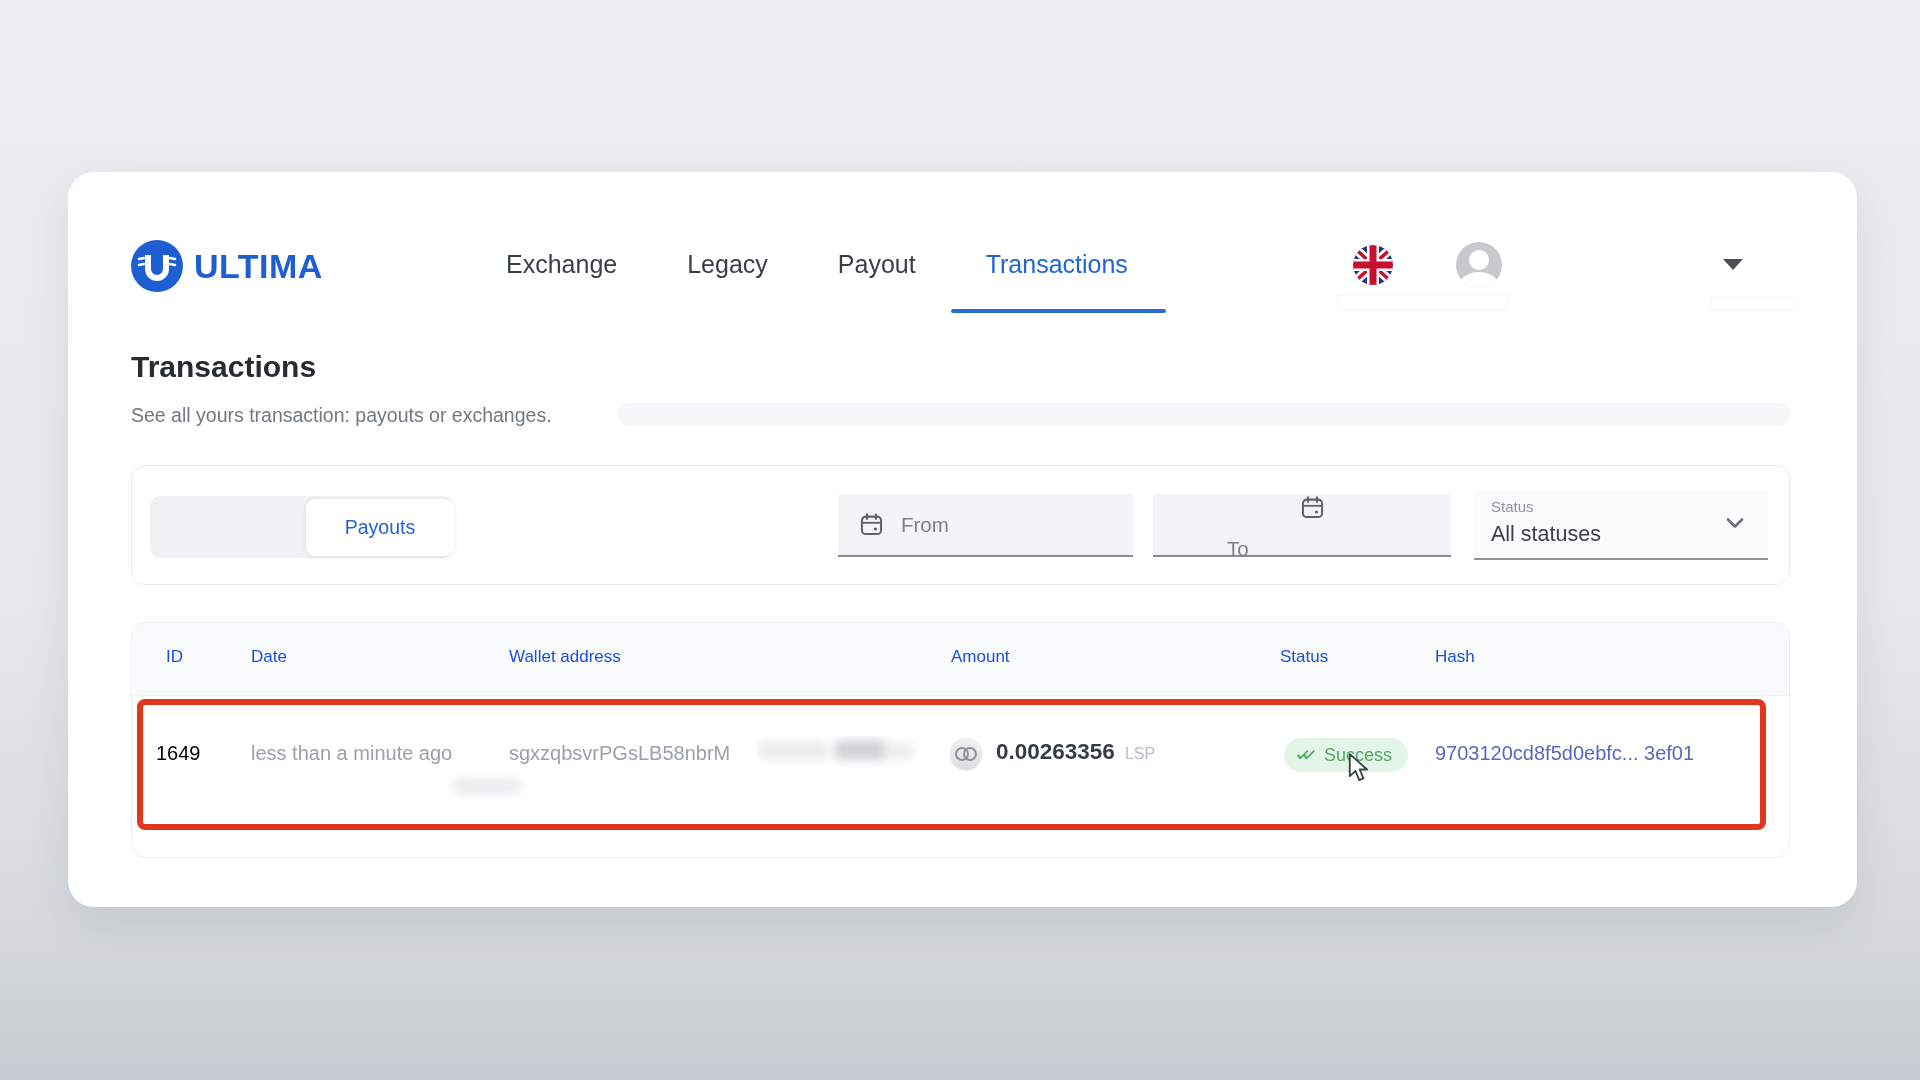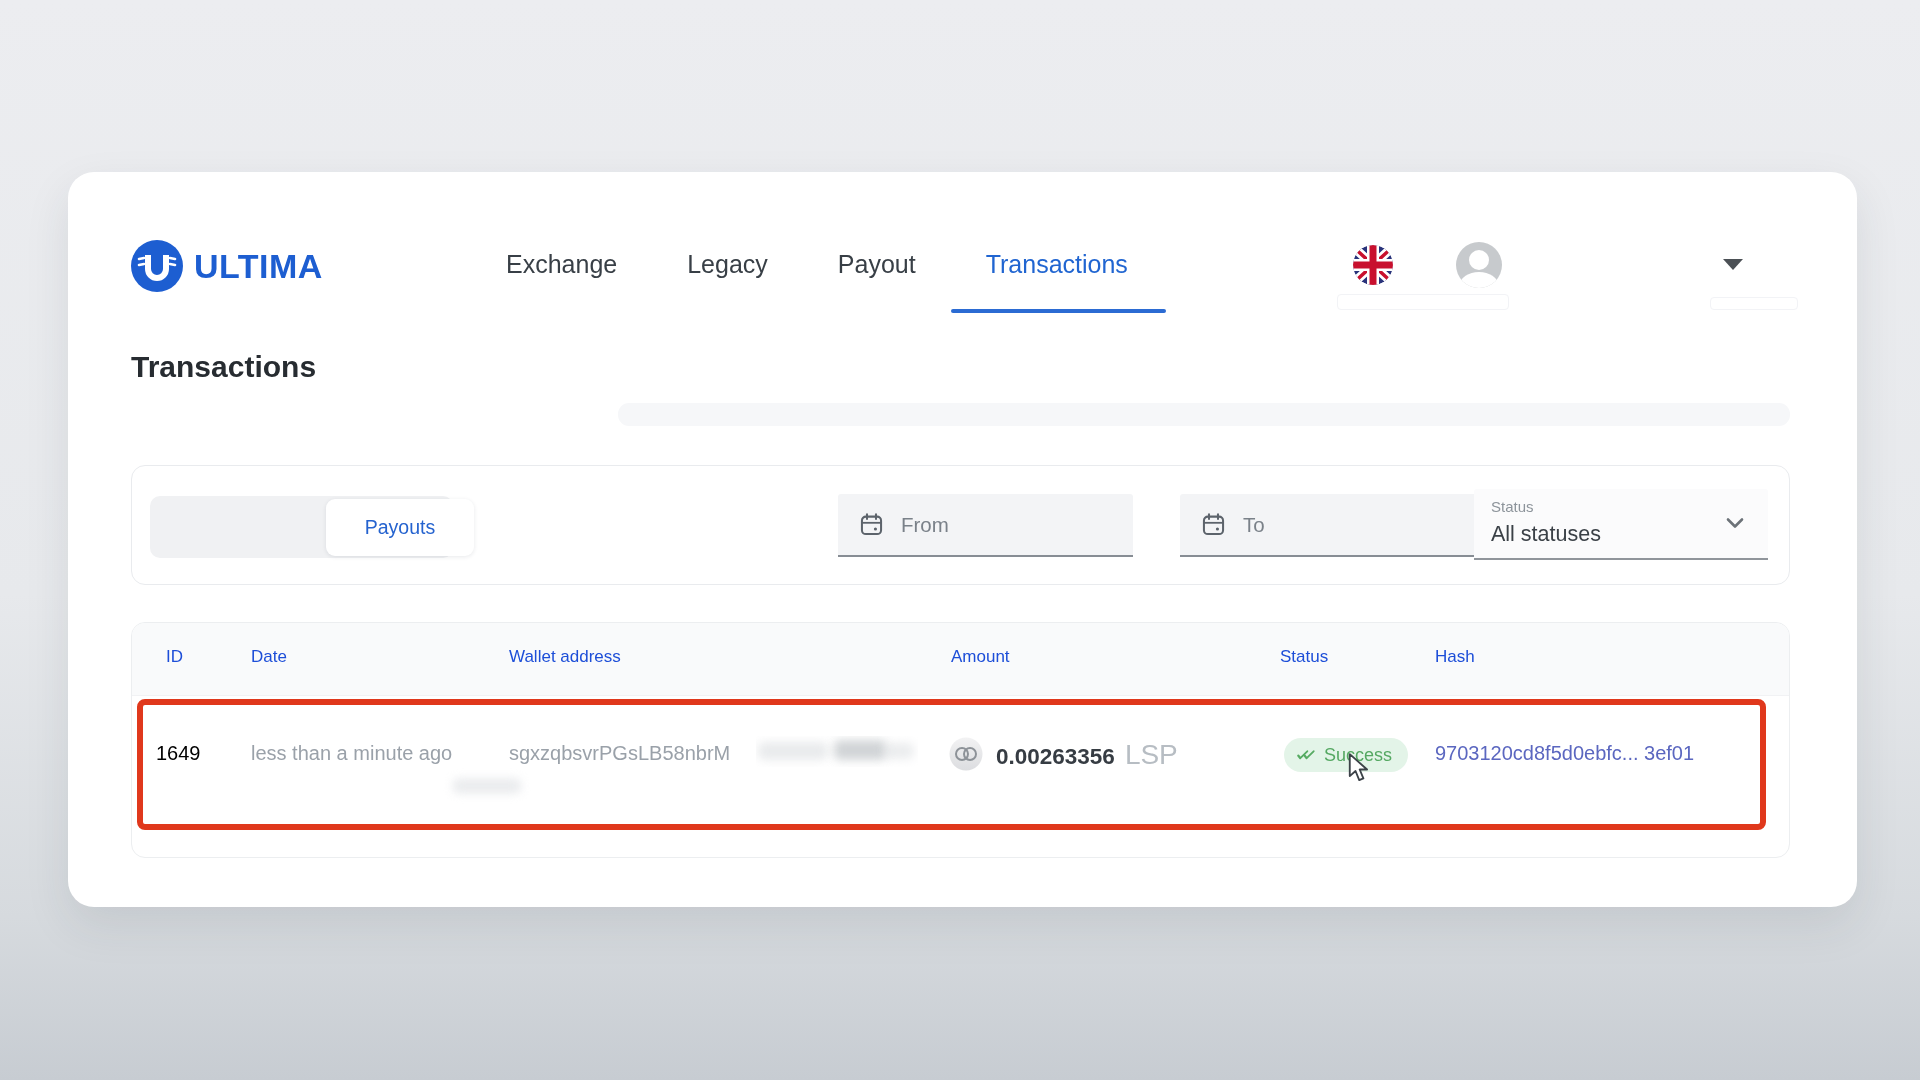--- a/index.html
+++ b/index.html
@@ -44,30 +44,30 @@
     position:absolute; left:131px; top:465px; width:1659px; height:120px;
     background:#fff; border:1px solid #e9ebee; border-radius:14px;
   }
   .segmented { position:absolute; left:150px; top:496px; width:303px; height:62px; background:#f0f1f3; border-radius:10px; }
   .seg-tab {
     position:absolute; top:0; height:62px; display:flex; align-items:center; justify-content:center;
     font-size:19.5px; color:#40474e; cursor:pointer;
   }
   .seg-tab.exchanges { left:0; width:172px; }
   .seg-tab.payouts {
-    left:176px; top:3px; width:148px; height:57px; background:#fff; border-radius:9px;
+    left:156px; top:3px; width:148px; height:57px; background:#fff; border-radius:9px;
     box-shadow:0 1px 4px rgba(30,40,60,.10); color:#2563cf; font-weight:500;
   }
   .date-field {
     position:absolute; top:494px; height:63px; background:#f3f4f6;
     border-bottom:2px solid #878d94; border-radius:3px 3px 0 0;
     display:flex; align-items:center; gap:16px; padding-left:20px; cursor:text;
   }
   .date-field.from { left:838px; width:295px; }
-  .date-field.to { left:1180px; width:298px; }
+  .date-field.to { left:1153px; width:298px;flex-direction:column; }
   .date-field input {
     border:none; outline:none; background:transparent; font-size:20.5px; color:#a21caf;
     width:170px; font-family:"Liberation Sans", sans-serif;
   }
   .date-field input::placeholder { color:#7a8189; opacity:1; }
   .cal-icon { width:27px; height:27px; flex:0 0 auto; }
   .status-select {
     position:absolute; left:1474px; top:489px; width:294px; height:71px;
     background:#fbfbfc; border-bottom:2px solid #90959b; border-radius:3px 3px 0 0; cursor:pointer;
   }
@@ -90,21 +90,21 @@
   .td.c-wallet { left:377px; top:46px; color:#9aa1a9; }
   .wallet-blur { position:absolute; left:624px; top:40px; width:162px; height:31px; overflow:hidden; }
   .blur-blob { position:absolute; border-radius:6px; filter:blur(5px); background:#d7dadd; }
   .blob1 { left:2px; top:6px; width:70px; height:18px; opacity:.55; }
   .blob2 { left:78px; top:4px; width:52px; height:20px; opacity:.8; background:#c6cacd; }
   .blob3 { left:128px; top:7px; width:30px; height:16px; opacity:.5; }
   .blur-smudge { position:absolute; left:320px; top:82px; width:70px; height:16px; border-radius:8px; background:#e3e5e8; filter:blur(4px); opacity:.7; }
   .coin-icon { position:absolute; left:817px; top:41px; width:34px; height:34px; }
   .amount-wrap { position:absolute; left:864px; top:43px; display:flex; gap:10px; align-items:baseline; }
   .amount-val { font-size:22.5px; font-weight:700; color:#363c43; }
-  .amount-unit { font-size:28px; color:#b7bdc3;text-align:right; }
+  .amount-unit { font-size:16px; color:#b7bdc3;text-align:right; }
   .status-badge {
     position:absolute; left:1152px; top:42px; height:34px; padding:0 16px 0 12px;
     background:#e3f4e8; border-radius:17px; display:inline-flex; align-items:center; gap:8px;
   }
   .status-badge .txt { font-size:18px; color:#55a862; font-weight:500; }
   .dblcheck { width:20px; height:14px; }
   .td.c-hash { left:1303px; top:46px; color:#5b67c0; cursor:pointer; }
   
   .highlight-rect {
     position:absolute; left:137px; top:699px; width:1629px; height:131px;
@@ -159,20 +159,21 @@
     <div class="head"></div>
     <div class="body"></div>
   </div>
 
   <div class="caret-down"></div>
 
   <div class="ghost-panel ghost-a"></div>
   <div class="ghost-panel ghost-b"></div>
 
   <h1 class="page-title">Transactions</h1>
+  <div class="page-subtitle">See all yours transaction: payouts or exchanges.</div>
   <div class="skeleton-strip"></div>
 
   <div class="filter-card"></div>
   <div class="segmented">
     <div class="seg-tab payouts">Payouts</div>
   </div>
 
   <div class="date-field from">
     <svg class="cal-icon" viewBox="0 0 24 24">
       <rect x="3.5" y="5" width="17" height="15.5" rx="3.5" fill="none" stroke="#5c636b" stroke-width="1.8"></rect>

